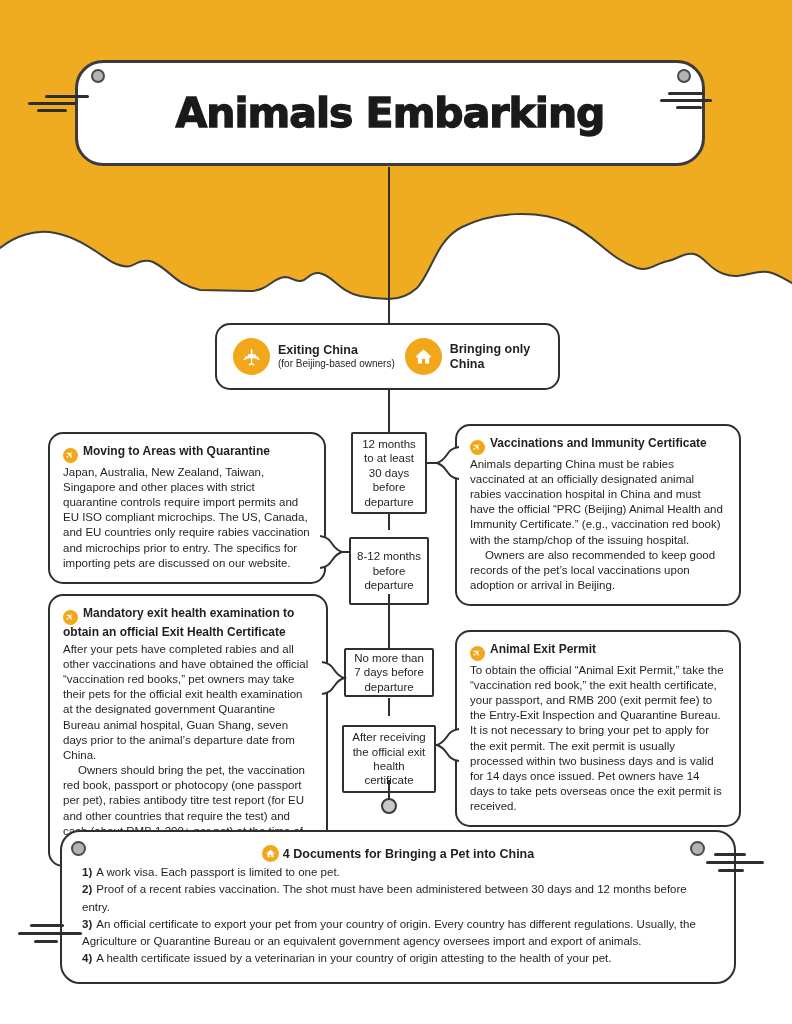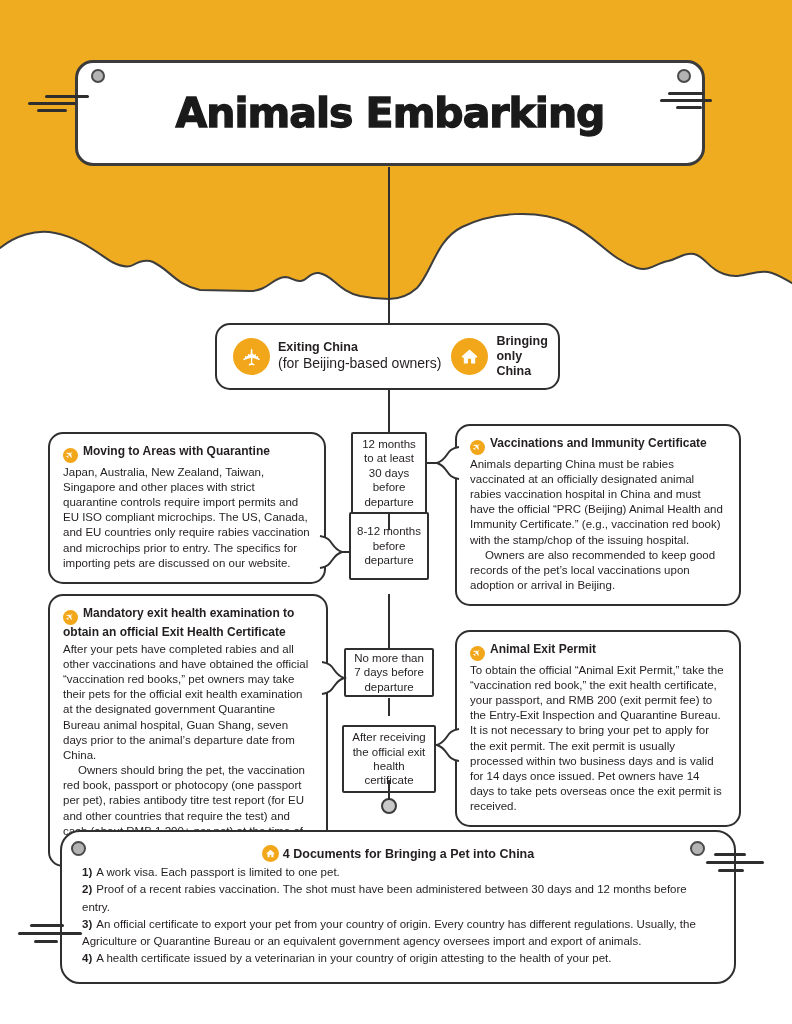--- a/index.html
+++ b/index.html
@@ -5,38 +5,38 @@
   html,body{margin:0;padding:0;background:#ffffff;}
   .page{position:relative;width:792px;height:1024px;margin:0 auto;background:#ffffff;overflow:hidden;
         font-family:"Liberation Sans",sans-serif;color:#231F20;}
   svg{display:block;}
 
   
   .cloud-svg{position:absolute;left:0;top:0;z-index:0;}
 
   
   .banner{position:absolute;left:75px;top:60px;width:630px;height:106px;background:#ffffff;
-          border:3px solid #3b3b3b;border-radius:18px;z-index:1;box-sizing:border-box;
+          border:3px solid #3b3b3b;border-radius:28px;z-index:1;box-sizing:border-box;
           display:flex;align-items:center;justify-content:center;}
   .banner-title{font-family:"DejaVu Sans","Liberation Sans",sans-serif;font-weight:bold;font-size:41px;
                 letter-spacing:-1px;color:#1a1a1a;-webkit-text-stroke:1.3px #1a1a1a;}
   .bolt{position:absolute;border-radius:50%;background:#b3b3b3;border:2.5px solid #4a4a4a;box-sizing:border-box;z-index:3;}
   .sline{position:absolute;height:3px;background:#2e2e2e;border-radius:2px;z-index:4;}
 
   
   .overlay{position:absolute;left:0;top:0;z-index:5;pointer-events:none;}
 
   
   .rbox{position:absolute;background:#ffffff;border:2px solid #2f2f2f;box-sizing:border-box;z-index:2;}
 
   .legend{left:215px;top:323px;width:345px;height:67px;border-radius:15px;
           display:flex;align-items:center;padding:0 12px 0 16px;gap:10px;}
   .legend-group{display:flex;align-items:center;gap:8px;}
   .legend-label{font-size:12.5px;font-weight:bold;line-height:1.2;}
-  .legend-sub{font-size:14px;line-height:1.25;white-space:nowrap;}
+  .legend-sub{font-size:10px;line-height:1.25;white-space:nowrap;}
 
   .tbox{border-radius:2px;display:flex;align-items:center;justify-content:center;text-align:center;
         font-size:11.5px;line-height:1.26;padding:4px;}
 
   .card{border-radius:15px;padding:10px 13px 11px 13px;font-size:11.5px;line-height:1.32;}
   .card-title{font-size:12px;font-weight:bold;line-height:1.25;margin-bottom:2px;}
   .card p{margin:0;}
   .card .indent{text-indent:15px;}
 
   .icon-circle{display:inline-flex;align-items:center;justify-content:center;border-radius:50%;
@@ -93,21 +93,21 @@
         <svg width="21" height="21" viewBox="0 0 24 24">
           <path fill="#ffffff" d="M12,4 L21,12 L19.4,13.7 L12,7.2 L4.6,13.7 L3,12 Z"></path>
           <path fill="#ffffff" d="M5.5,12.5 L12,6.8 L18.5,12.5 L18.5,20 L13.8,20 L13.8,14.6 L10.2,14.6 L10.2,20 L5.5,20 Z"></path>
         </svg>
       </span>
       <span class="legend-label">Bringing only China</span>
     </div>
   </div>
 
   <div class="rbox tbox" style="left:351px;top:432px;width:76px;height:82px;">12 months to at least 30 days before departure</div>
-  <div class="rbox tbox" style="left:349px;top:512px;width:80px;height:68px;">8-12 months before departure</div>
+  <div class="rbox tbox" style="left:349px;top:537px;width:80px;height:68px;">8-12 months before departure</div>
   <div class="rbox tbox" style="left:344px;top:648px;width:90px;height:49px;">No more than 7 days before departure</div>
   <div class="rbox tbox" style="left:342px;top:714px;width:94px;height:68px;margin-top:11px;">After receiving the official exit health certificate</div>
   <div class="end-dot"></div>
 
   <div class="rbox card" style="left:48px;top:432px;width:278px;min-height:140px;">
     <div class="card-title">
       <span class="icon-circle ic-sm">
           <span class="plane plane-sm">✈</span>
         </span><span>Moving to Areas with Quarantine</span>
     </div>

